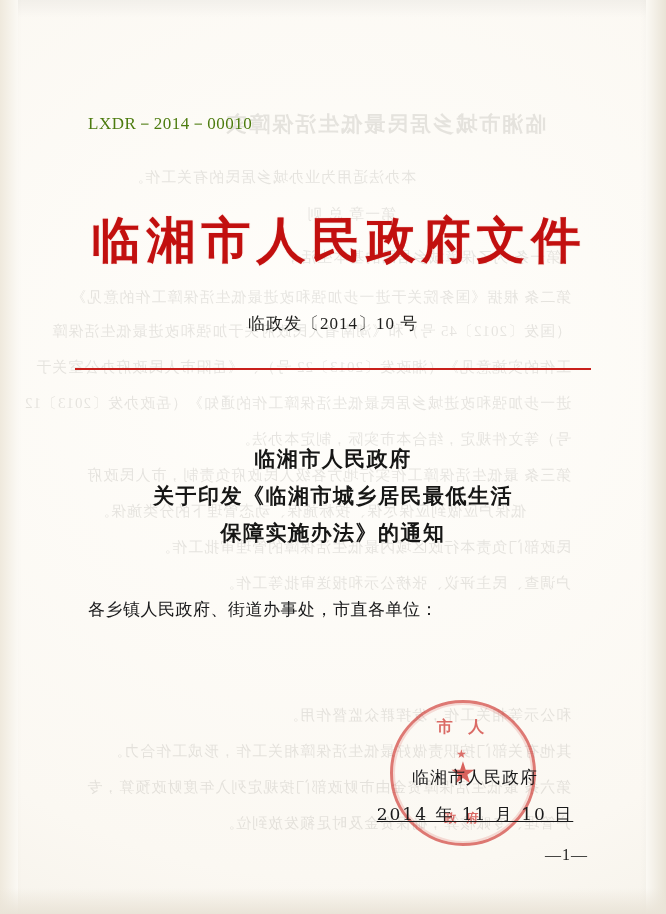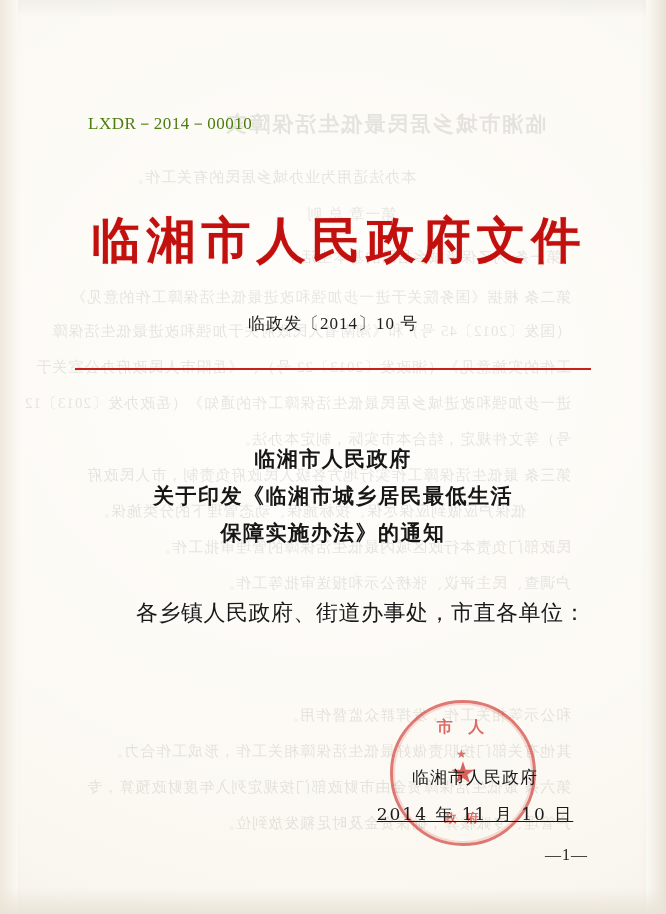--- a/index.html
+++ b/index.html
@@ -129,25 +129,24 @@
     font-weight: bold;
     letter-spacing: 1.5px;
     line-height: 37px;
     font-family: "DejaVu Serif", serif;
   }
 
   .salutation {
     position: absolute;
     left: 88px;
     top: 598px;
-    font-size: 22px;
+    font-size: 17px;
     letter-spacing: 0.5px;
     color: #19191a;
     font-family: Liberation Serif, serif;
-    margin-left: 48px;
   }
 
   .body-para {
     position: absolute;
     left: 88px;
     right: 90px;
     top: 628px;
     font-size: 17px;
     line-height: 33px;
     letter-spacing: 0.4px;

